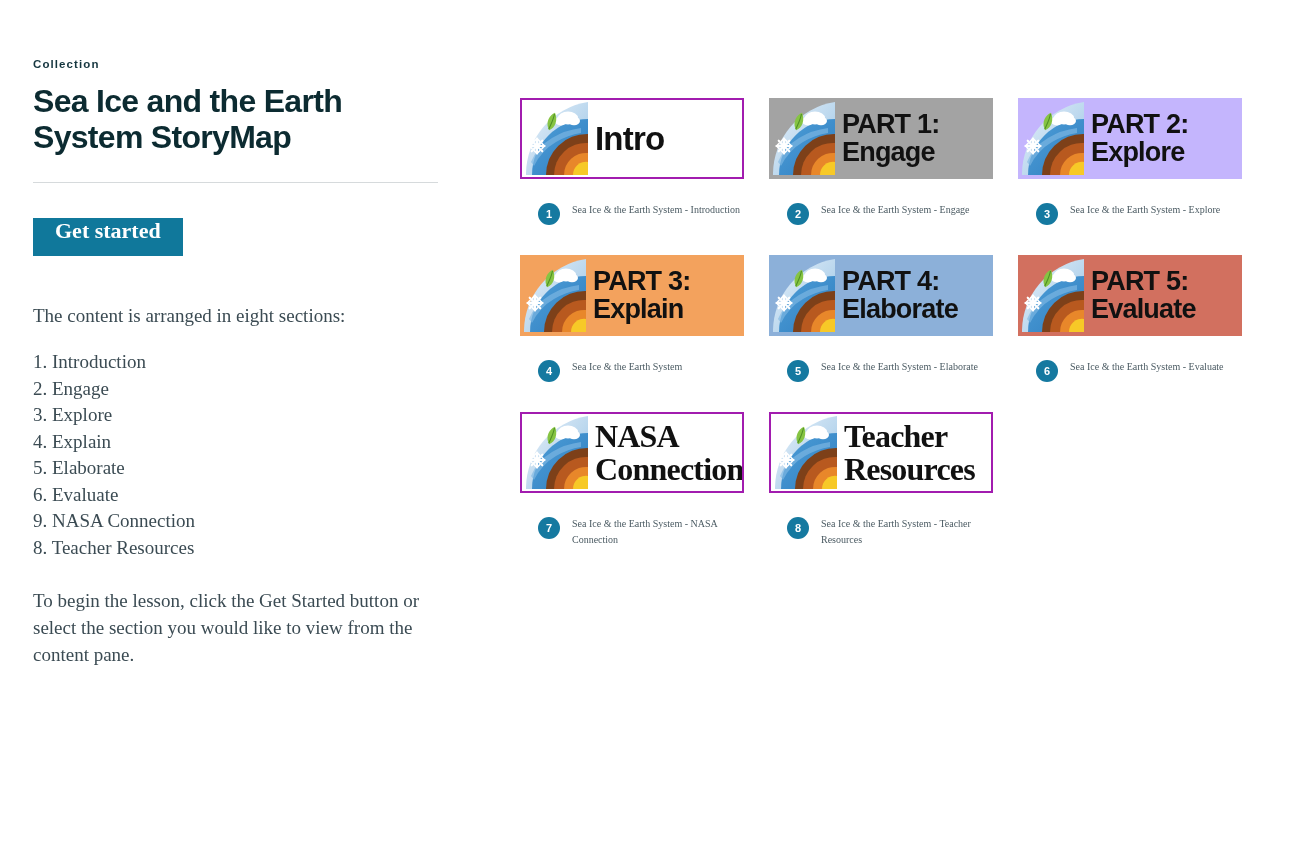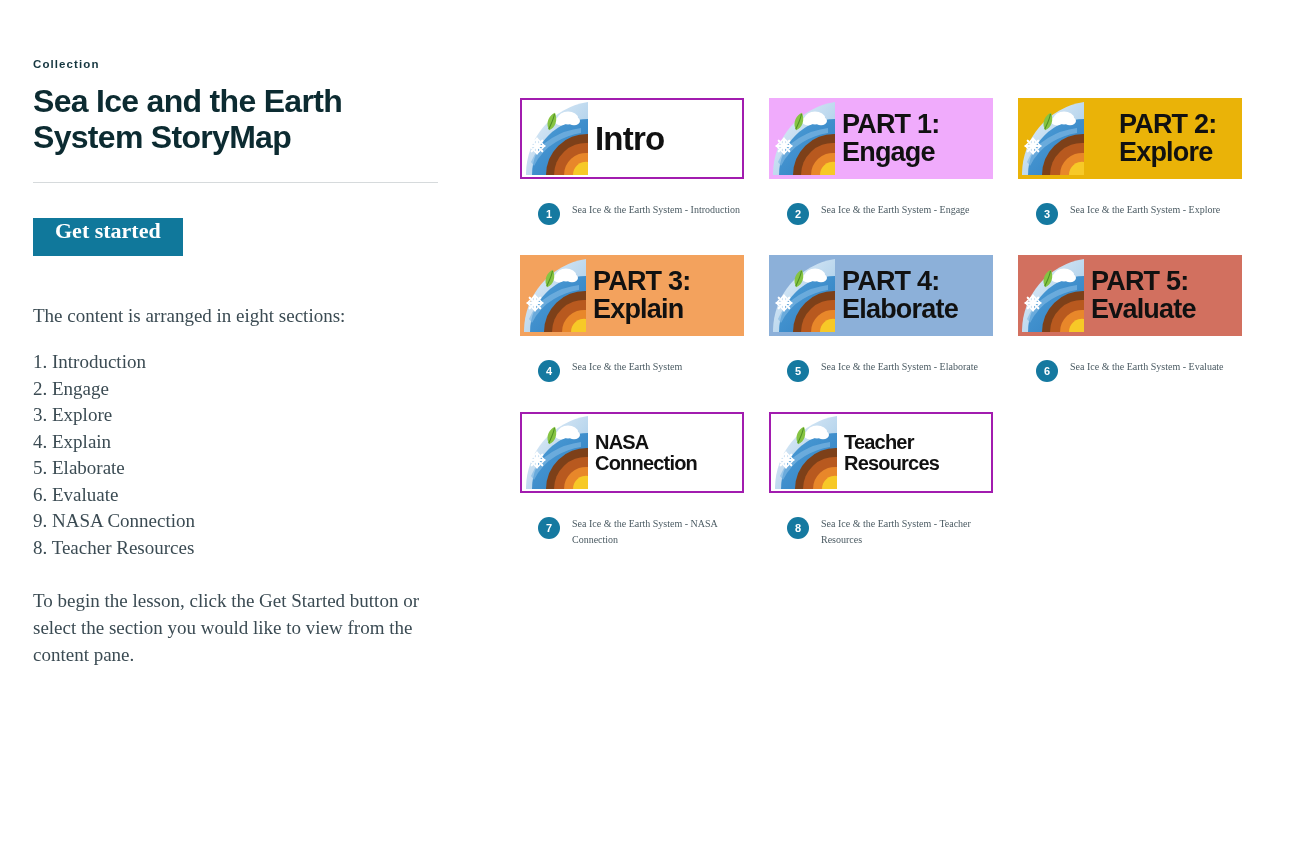--- a/index.html
+++ b/index.html
@@ -119,21 +119,21 @@
     font-family: "Liberation Sans", sans-serif;
     font-weight: bold;
     color: #111111;
     line-height: 1.02;
     letter-spacing: -0.8px;
     padding-left: 7px;
     white-space: pre-line;
   }
   .thumb-label.big { font-size: 33px; }
   .thumb-label.two { font-size: 27px; }
-  .thumb-label.small { font-size: 20px; }
+  .thumb-label.small { font-size: 32px; font-family: Liberation Serif, serif; }
 
   .caption {
     display: flex;
     align-items: flex-start;
     margin: 23px 0 0 18px;
     width: 224px;
     cursor: pointer;
   }
   .badge {
     flex: 0 0 auto;
@@ -249,21 +249,21 @@
   </svg>
             </span>
             <span class="thumb-label big">Intro</span>
           </div>
           <div class="caption">
             <span class="badge" style="background: rgb(21, 121, 160);">1</span>
             <span class="caption-text">Sea Ice &amp; the Earth System - Introduction</span>
           </div>
         </div>
         <div class="grid-cell">
-          <div class="thumb" style="background: #f0abfc;">
+          <div class="thumb" style="background: #a3a3a3;">
             <span class="logo-wrap">
   <svg viewBox="0 0 62 73" xmlns="http://www.w3.org/2000/svg">
     <defs>
       <clipPath id="cl">
         <rect x="0" y="0" width="62" height="73"></rect>
       </clipPath>
       <linearGradient id="skyg" x1="0" y1="0" x2="1" y2="1">
         <stop offset="0%" stop-color="#e8f1fa"></stop>
         <stop offset="55%" stop-color="#bcd8ee"></stop>
         <stop offset="100%" stop-color="#8fc0e6"></stop>
@@ -321,21 +321,21 @@
             </span>
             <span class="thumb-label two">PART 1:
 Engage</span>
           </div>
           <div class="caption">
             <span class="badge" style="background: rgb(21, 121, 160);">2</span>
             <span class="caption-text">Sea Ice &amp; the Earth System - Engage</span>
           </div>
         </div>
         <div class="grid-cell">
-          <div class="thumb" style="background: #eab308; gap: 28px;">
+          <div class="thumb" style="background: #c4b5fd;">
             <span class="logo-wrap">
   <svg viewBox="0 0 62 73" xmlns="http://www.w3.org/2000/svg">
     <defs>
       <clipPath id="cl">
         <rect x="0" y="0" width="62" height="73"></rect>
       </clipPath>
       <linearGradient id="skyg" x1="0" y1="0" x2="1" y2="1">
         <stop offset="0%" stop-color="#e8f1fa"></stop>
         <stop offset="55%" stop-color="#bcd8ee"></stop>
         <stop offset="100%" stop-color="#8fc0e6"></stop>

